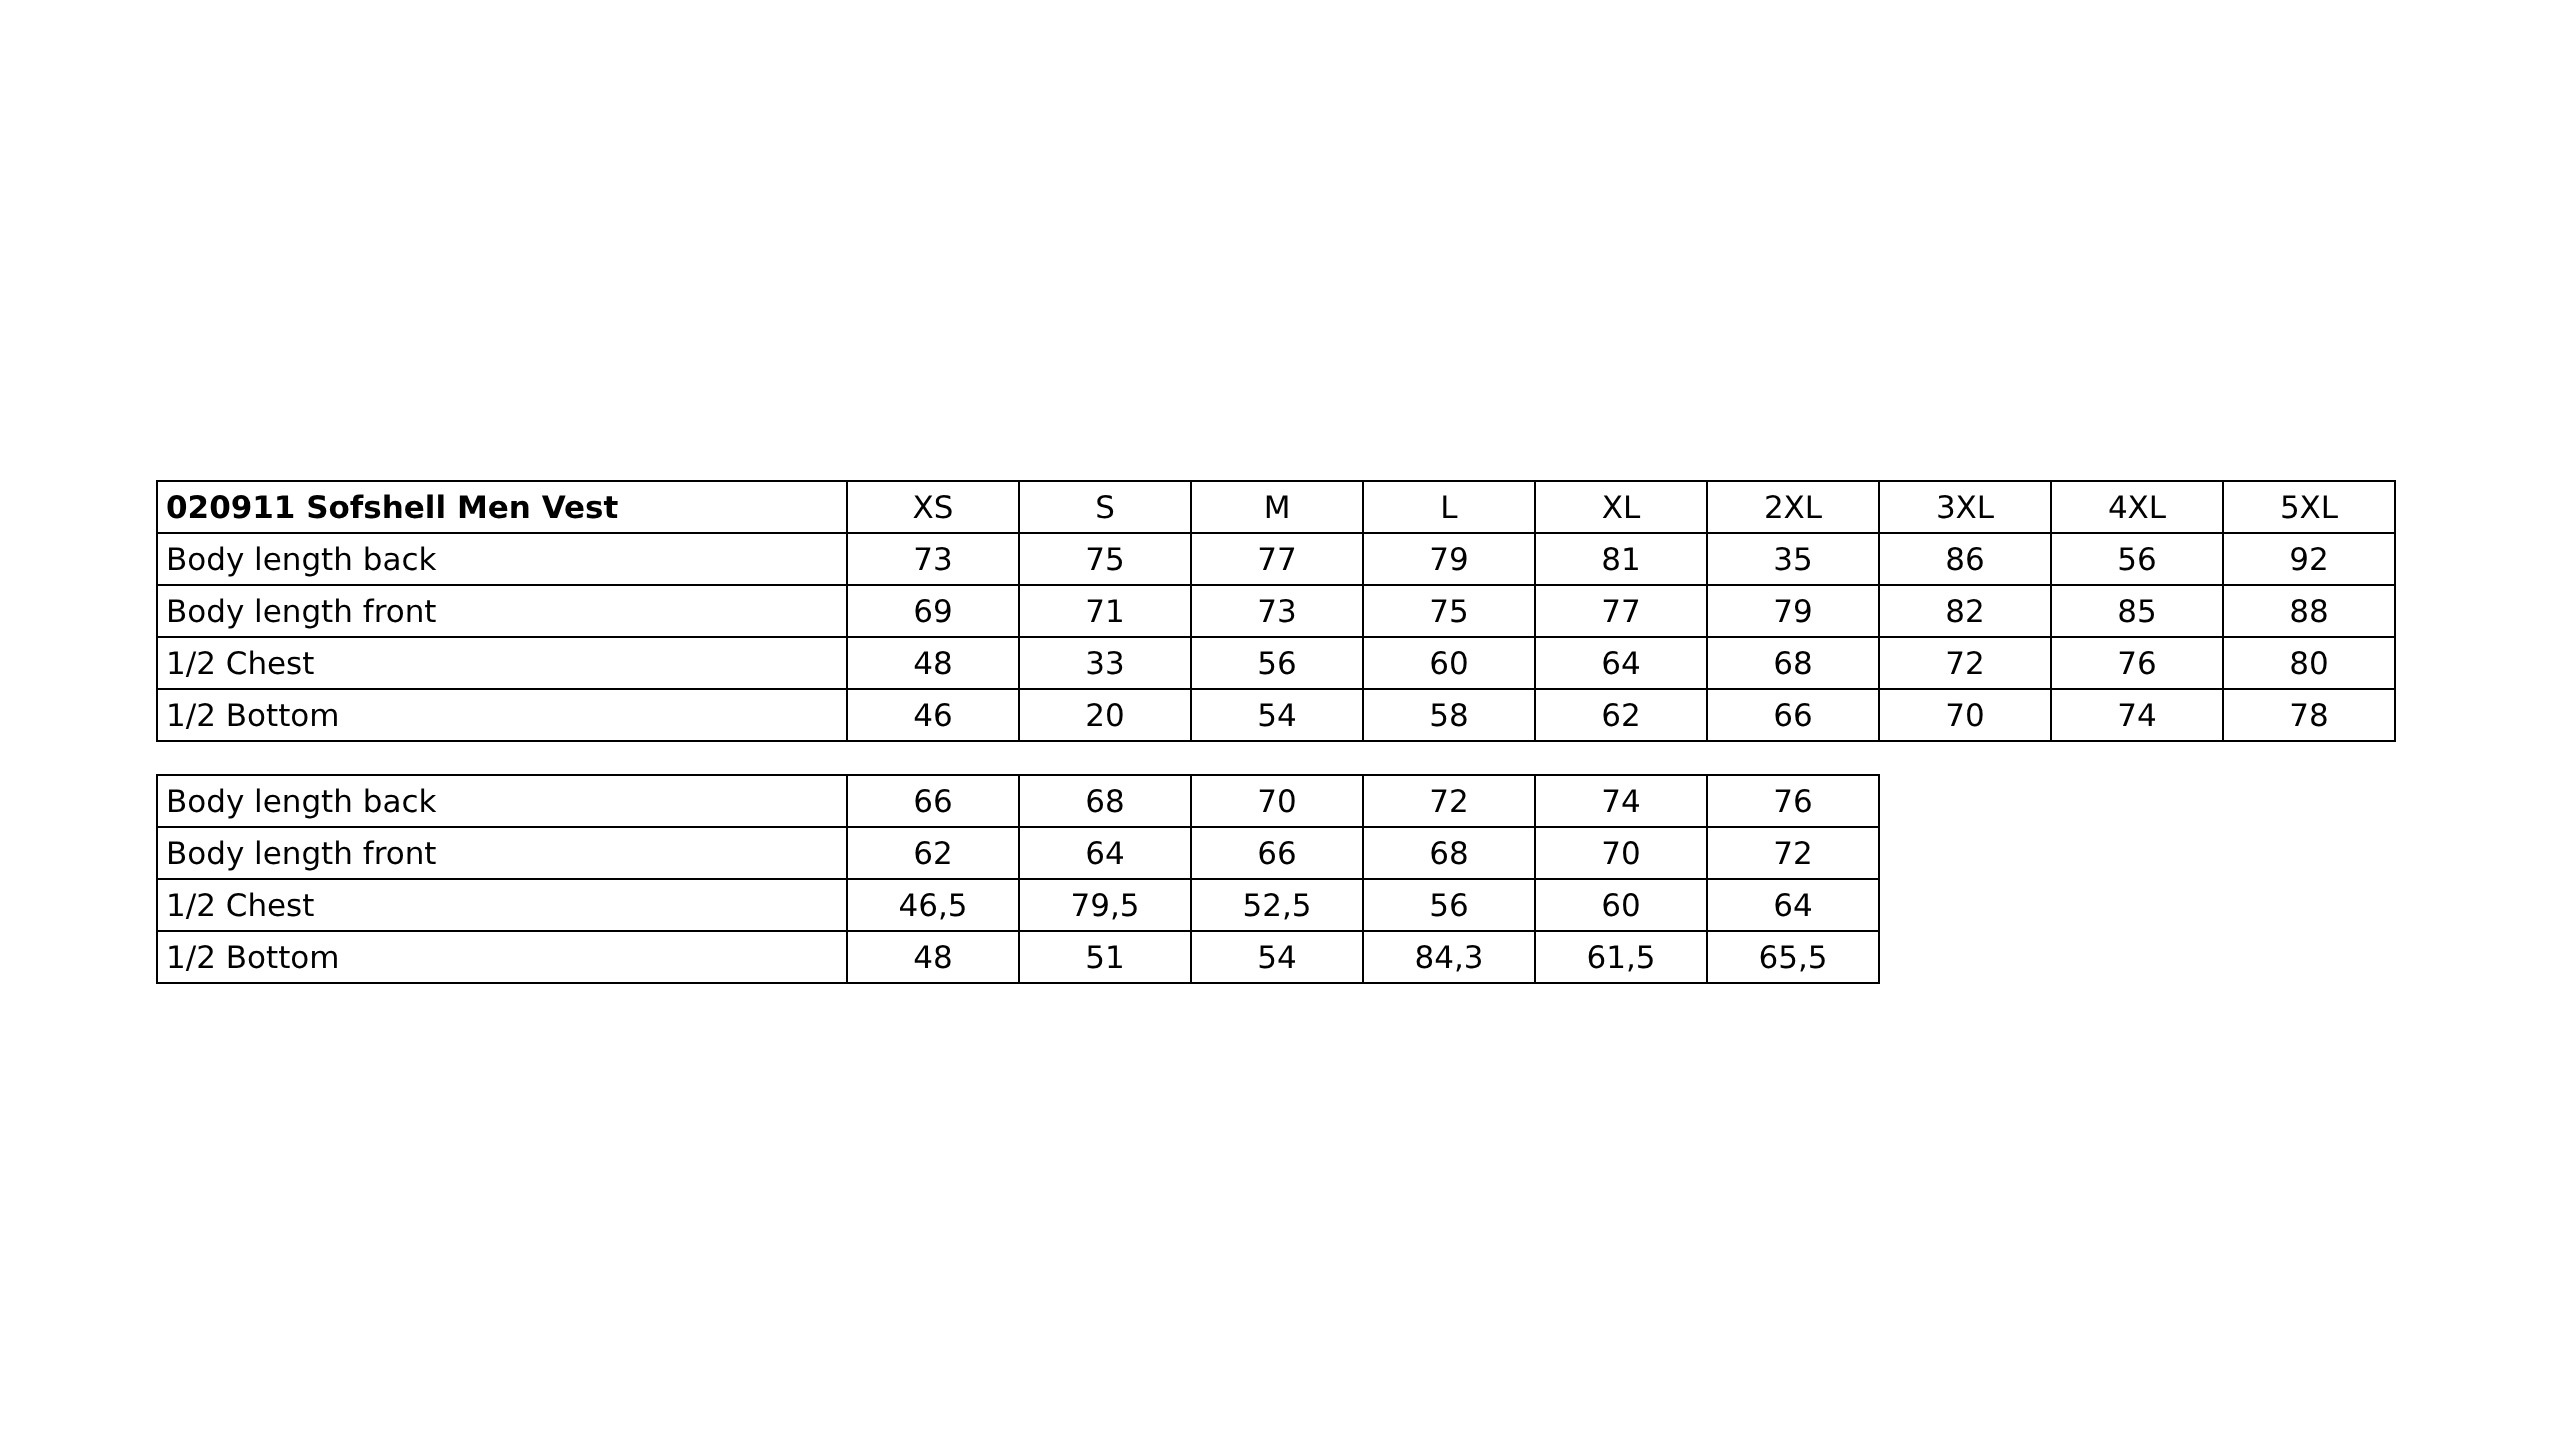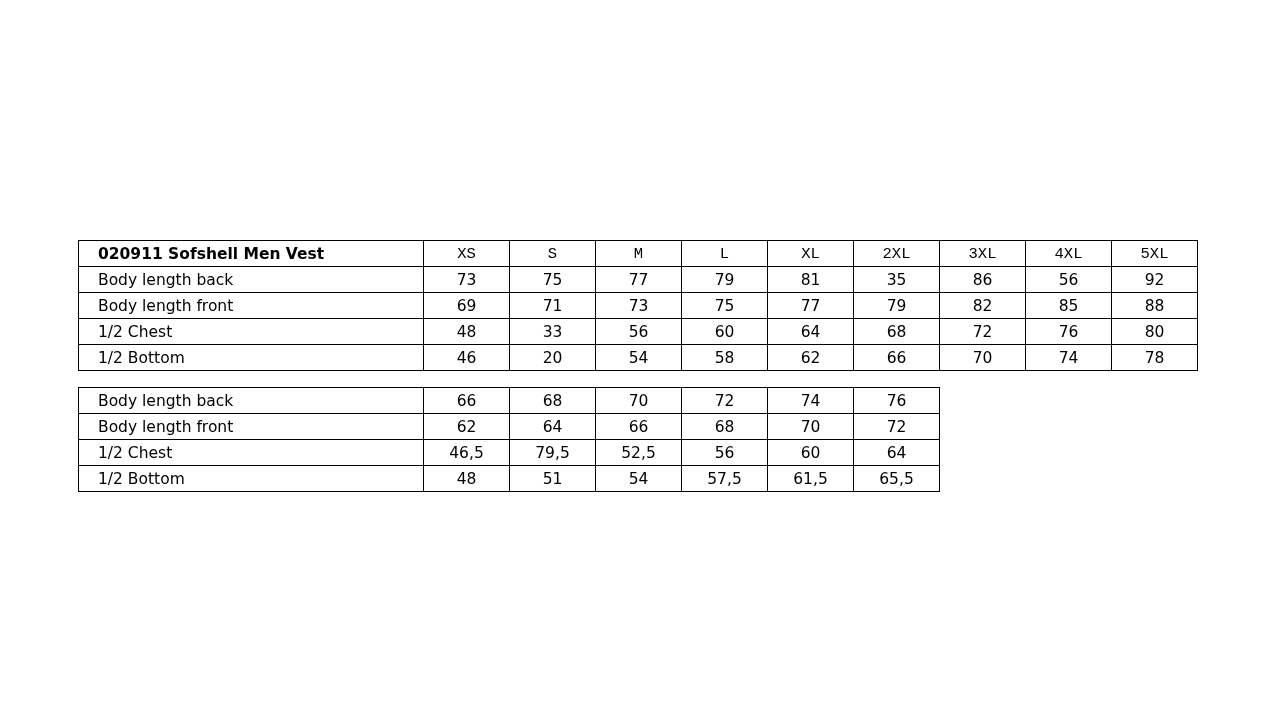--- a/index.html
+++ b/index.html
@@ -34,30 +34,29 @@
     height: 25px;
     padding: 0 6px;
     text-align: center;
     vertical-align: middle;
     white-space: nowrap;
     font-weight: normal;
   }
 
   table.size-table td.rowlabel {
     text-align: left;
-    padding-left: 19px;
+    padding-left: 4px;
   }
 
   table.size-table tr.header td {
     font-weight: bold;
   }
 
   table.size-table tr.header td.sizecol {
     font-weight: normal;
-    font-family: Liberation Mono, monospace;
   }
 
   .gap {
     height: 16px;
   }
 
   
   col.label-col { width: 345px; }
   col.size-col  { width: 86px; }
 </style>
@@ -181,20 +180,20 @@
         <td>52,5</td>
         <td>56</td>
         <td>60</td>
         <td>64</td>
       </tr>
       <tr>
         <td class="rowlabel">1/2 Bottom</td>
         <td>48</td>
         <td>51</td>
         <td>54</td>
-        <td>57,5</td>
+        <td>84,3</td>
         <td>61,5</td>
         <td>65,5</td>
       </tr>
     </tbody>
   </table>
 
 </div>
 
 </body></html>

